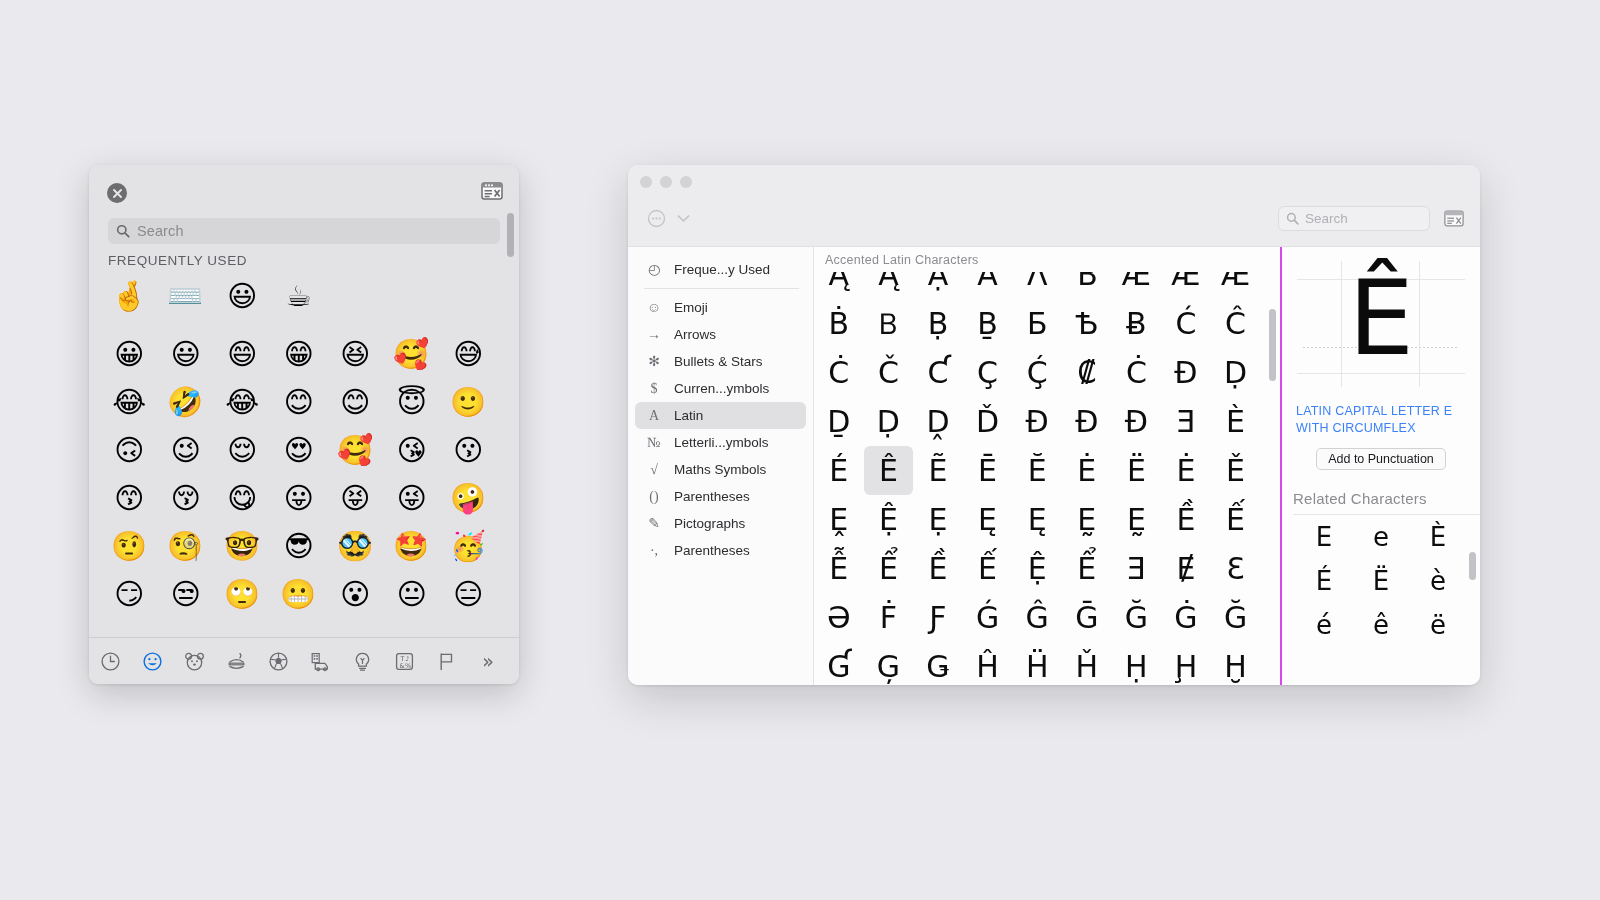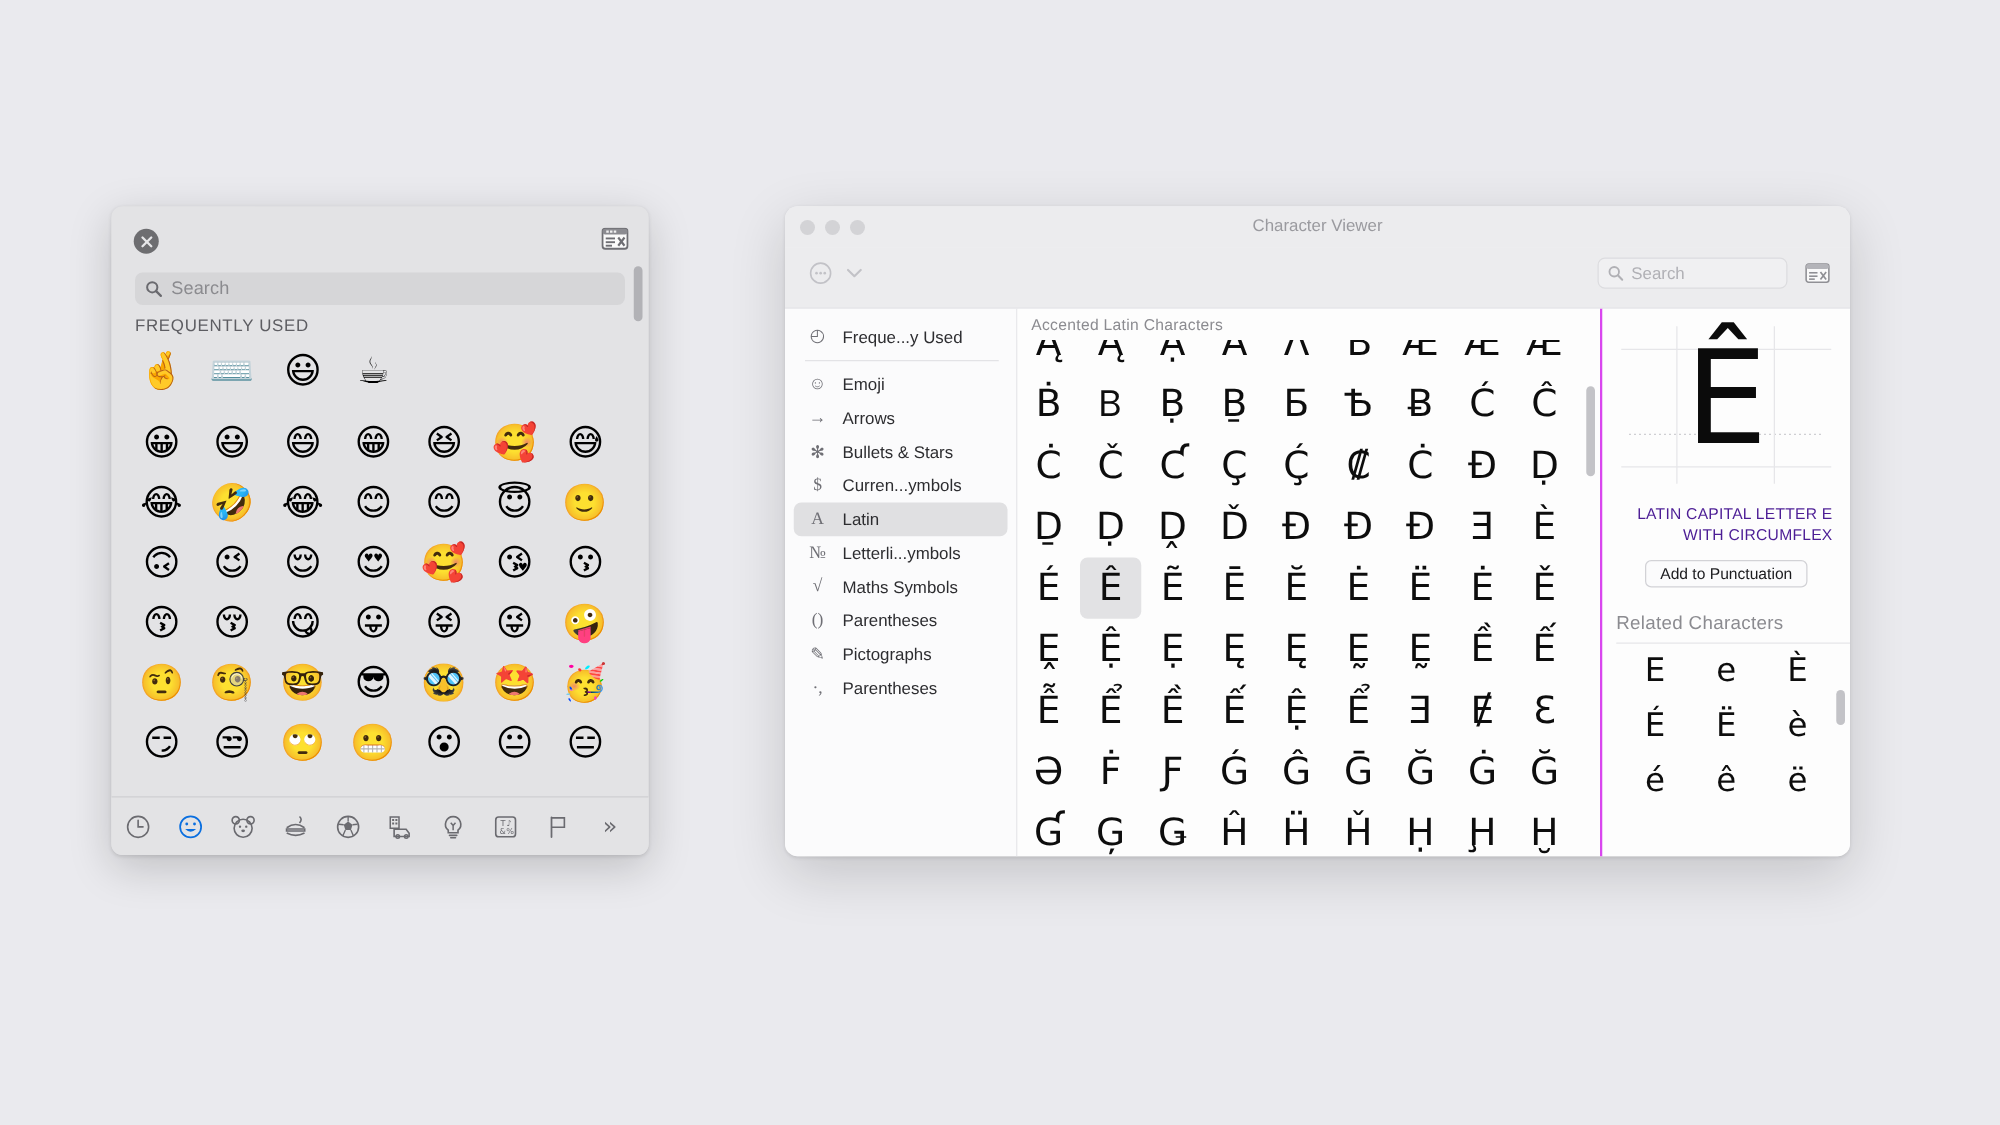--- a/index.html
+++ b/index.html
@@ -155,22 +155,22 @@
     font-family:"DejaVu Sans","Liberation Sans",sans-serif;
   }
   .gl{position:absolute;background:#e6e6e9;}
   .gl-h{height:1px;left:0;right:0;}
   .gl-v{width:1px;top:0;bottom:0;}
   .gl-dot{
     position:absolute;left:6px;right:6px;height:1px;
     background:repeating-linear-gradient(to right,#cfcfd3 0 2px,transparent 2px 4px);
   }
   #cv-charname{
-    margin:16px 14px 0;text-align:right;font-size:12.5px;line-height:17px;
-    color:#4c1d95;letter-spacing:.2px;
+    margin:16px 14px 0;text-align:left;font-size:12.5px;line-height:17px;
+    color:#3b82f6;letter-spacing:.2px;
   }
   #cv-fav-btn{
     display:block;margin:11px auto 0;padding:3px 11px;font-size:12.5px;color:#1b1b1e;
     background:#fbfbfc;border:1px solid #d2d2d6;border-radius:5px;cursor:pointer;
     font-family:"Liberation Sans",sans-serif;
   }
   #cv-related-title{
     margin:20px 0 0 11px;font-size:15px;color:#8b8b90;letter-spacing:.25px;
   }
   #cv-related-sep{height:1px;background:#e6e6e9;margin:7px 0 0 11px;}
@@ -368,21 +368,20 @@
 </div>
 
 <div id="charviewer">
 
   <div id="cv-titlebar">
     <div class="lights">
       <div class="light"></div>
       <div class="light"></div>
       <div class="light"></div>
     </div>
-    <div id="cv-title">Character Viewer</div>
   </div>
 
   <div id="cv-toolbar">
     <div id="cv-category-btn">
       <svg width="21" height="21" viewBox="0 0 21 21">
         <circle cx="10.5" cy="10.5" r="8" fill="none" stroke="#c2c2c7" stroke-width="1.3"></circle>
         <circle cx="7.2" cy="10.5" r="1.05" fill="#c2c2c7"></circle>
         <circle cx="10.5" cy="10.5" r="1.05" fill="#c2c2c7"></circle>
         <circle cx="13.8" cy="10.5" r="1.05" fill="#c2c2c7"></circle>
       </svg>

